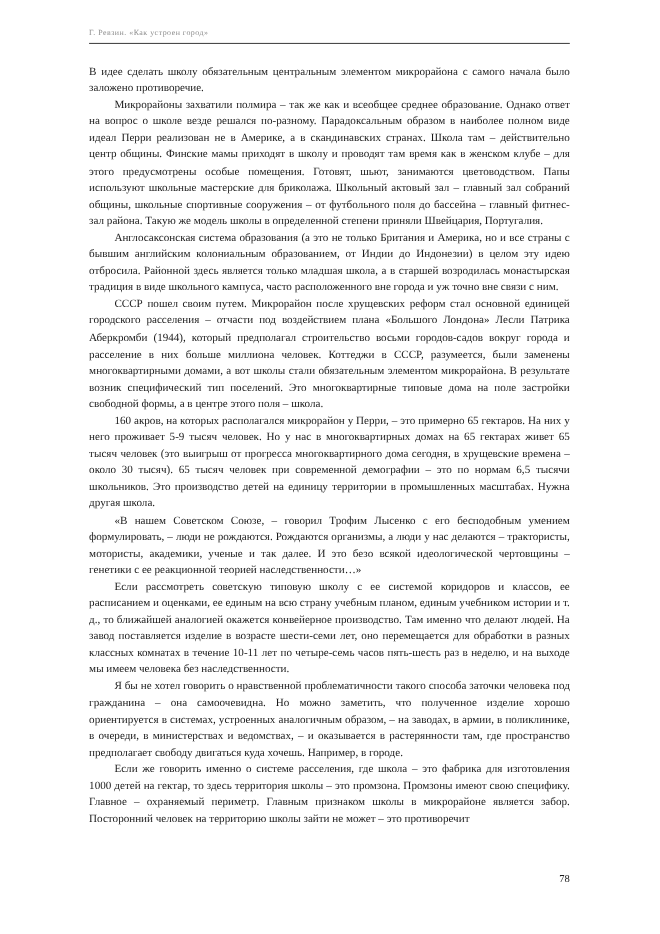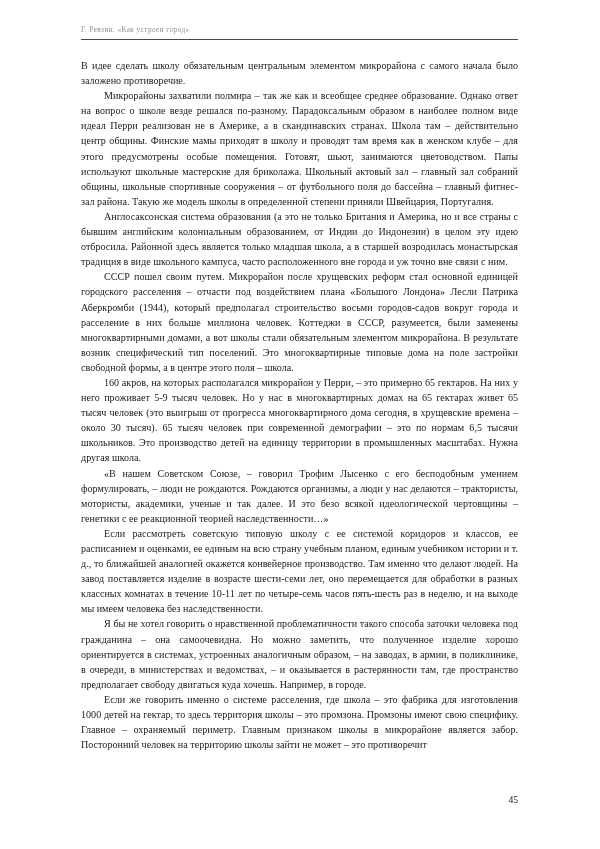--- a/index.html
+++ b/index.html
@@ -78,15 +78,15 @@
     <p class="para">Микрорайоны захватили полмира – так же как и всеобщее среднее образование. Однако ответ на вопрос о школе везде решался по-разному. Парадоксальным образом в наиболее полном виде идеал Перри реализован не в Америке, а в скандинавских странах. Школа там – действительно центр общины. Финские мамы приходят в школу и проводят там время как в женском клубе – для этого предусмотрены особые помещения. Готовят, шьют, занимаются цветоводством. Папы используют школьные мастерские для бриколажа. Школьный актовый зал – главный зал собраний общины, школьные спортивные сооружения – от футбольного поля до бассейна – главный фитнес-зал района. Такую же модель школы в определенной степени приняли Швейцария, Португалия.</p>
     <p class="para">Англосаксонская система образования (а это не только Британия и Америка, но и все страны с бывшим английским колониальным образованием, от Индии до Индонезии) в целом эту идею отбросила. Районной здесь является только младшая школа, а в старшей возродилась монастырская традиция в виде школьного кампуса, часто расположенного вне города и уж точно вне связи с ним.</p>
     <p class="para">СССР пошел своим путем. Микрорайон после хрущевских реформ стал основной единицей городского расселения – отчасти под воздействием плана «Большого Лондона» Лесли Патрика Аберкромби (1944), который предполагал строительство восьми городов-садов вокруг города и расселение в них больше миллиона человек. Коттеджи в СССР, разумеется, были заменены многоквартирными домами, а вот школы стали обязательным элементом микрорайона. В результате возник специфический тип поселений. Это многоквартирные типовые дома на поле застройки свободной формы, а в центре этого поля – школа.</p>
     <p class="para">160 акров, на которых располагался микрорайон у Перри, – это примерно 65 гектаров. На них у него проживает 5-9 тысяч человек. Но у нас в многоквартирных домах на 65 гектарах живет 65 тысяч человек (это выигрыш от прогресса многоквартирного дома сегодня, в хрущевские времена – около 30 тысяч). 65 тысяч человек при современной демографии – это по нормам 6,5 тысячи школьников. Это производство детей на единицу территории в промышленных масштабах. Нужна другая школа.</p>
     <p class="para">«В нашем Советском Союзе, – говорил Трофим Лысенко с его бесподобным умением формулировать, – люди не рождаются. Рождаются организмы, а люди у нас делаются – трактористы, мотористы, академики, ученые и так далее. И это безо всякой идеологической чертовщины – генетики с ее реакционной теорией наследственности…»</p>
     <p class="para">Если рассмотреть советскую типовую школу с ее системой коридоров и классов, ее расписанием и оценками, ее единым на всю страну учебным планом, единым учебником истории и т. д., то ближайшей аналогией окажется конвейерное производство. Там именно что делают людей. На завод поставляется изделие в возрасте шести-семи лет, оно перемещается для обработки в разных классных комнатах в течение 10-11 лет по четыре-семь часов пять-шесть раз в неделю, и на выходе мы имеем человека без наследственности.</p>
     <p class="para">Я бы не хотел говорить о нравственной проблематичности такого способа заточки человека под гражданина – она самоочевидна. Но можно заметить, что полученное изделие хорошо ориентируется в системах, устроенных аналогичным образом, – на заводах, в армии, в поликлинике, в очереди, в министерствах и ведомствах, – и оказывается в растерянности там, где пространство предполагает свободу двигаться куда хочешь. Например, в городе.</p>
     <p class="para">Если же говорить именно о системе расселения, где школа – это фабрика для изготовления 1000 детей на гектар, то здесь территория школы – это промзона. Промзоны имеют свою специфику. Главное – охраняемый периметр. Главным признаком школы в микрорайоне является забор. Посторонний человек на территорию школы зайти не может – это противоречит</p>
   </div>
 
-  <div class="folio">45</div>
+  <div class="folio">78</div>
 
 </div>
 
 </body></html>

